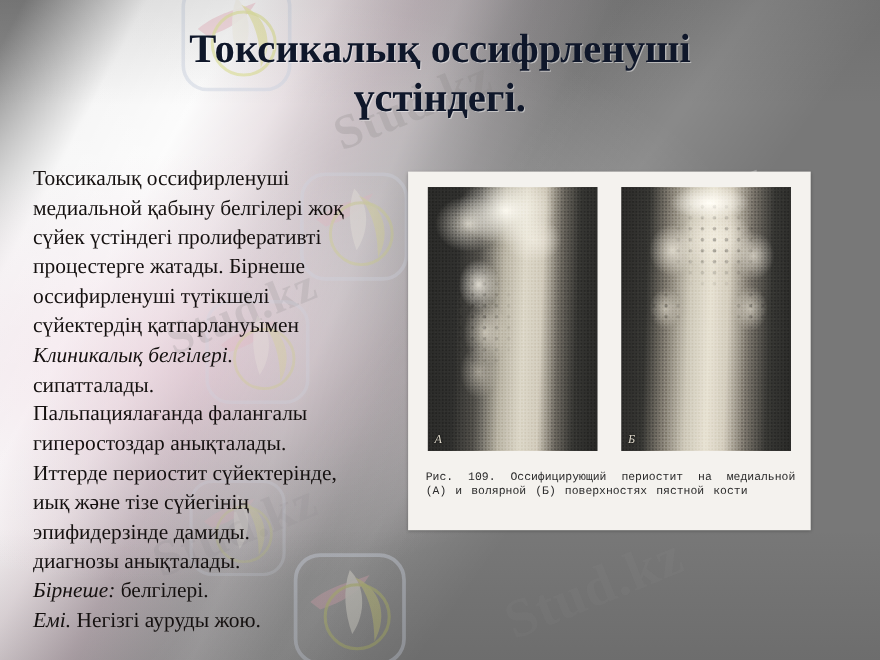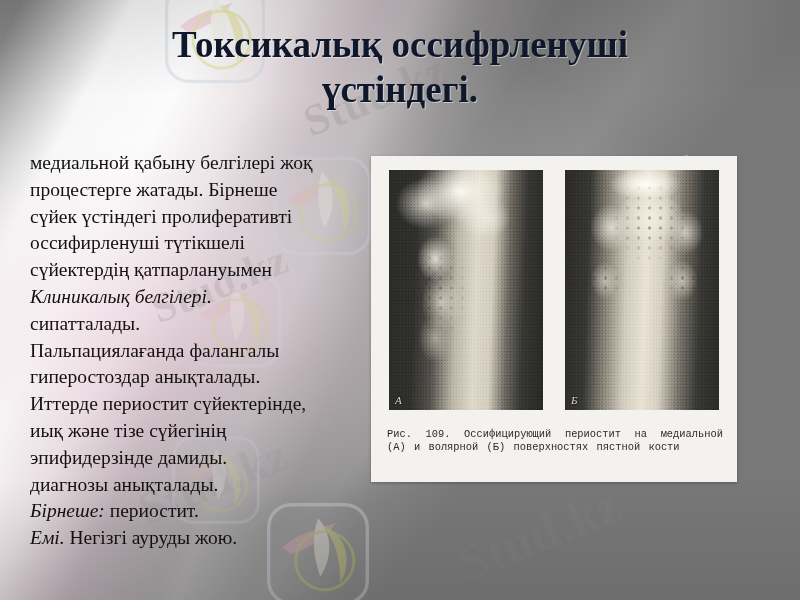--- a/index.html
+++ b/index.html
@@ -307,34 +307,35 @@
     <path d="M54 24 C74 32, 82 54, 70 76 C70 52, 64 36, 54 24 Z" fill="#d9d86a" opacity="0.8"></path>
     <circle cx="56" cy="56" r="26" fill="none" stroke="#cdd44f" stroke-width="2.5" opacity="0.7"></circle>
   </svg>
 
   <div id="title">
     <div>Токсикалық оссифрленуші</div>
     <div>үстіндегі.</div>
   </div>
 
   <div id="body-text">
+    <div class="ln">Токсикалық оссифирленуші</div>
     <div class="ln">медиальной қабыну белгілері жоқ</div>
+    <div class="ln">сүйек үстіндегі пролиферативті</div>
     <div class="ln">процестерге жатады. Бірнеше</div>
-    <div class="ln">сүйек үстіндегі пролиферативті</div>
     <div class="ln">оссифирленуші түтікшелі</div>
     <div class="ln">сүйектердің қатпарлануымен</div>
     <div class="ln it">Клиникалық белгілері.</div>
     <div class="ln">сипатталады.</div>
     <div class="ln">Пальпациялағанда фалангалы</div>
     <div class="ln">гиперостоздар анықталады.</div>
     <div class="ln">Иттерде периостит сүйектерінде,</div>
     <div class="ln">иық және тізе  сүйегінің</div>
     <div class="ln">эпифидерзінде дамиды.</div>
     <div class="ln">диагнозы анықталады.</div>
-    <div class="ln"><span class="it">Бірнеше:</span><span> периостит.</span></div>
+    <div class="ln"><span class="it">Бірнеше:</span><span> белгілері.</span></div>
     <div class="ln"><span class="it">Емі.</span><span> Негізгі ауруды жою.</span></div>
   </div>
 
   <div id="figure">
     <div class="xray-row">
       <div class="xray a">
         <div class="pores"></div>
         <div class="grain"></div>
         <span class="panel-label">А</span>
       </div>

